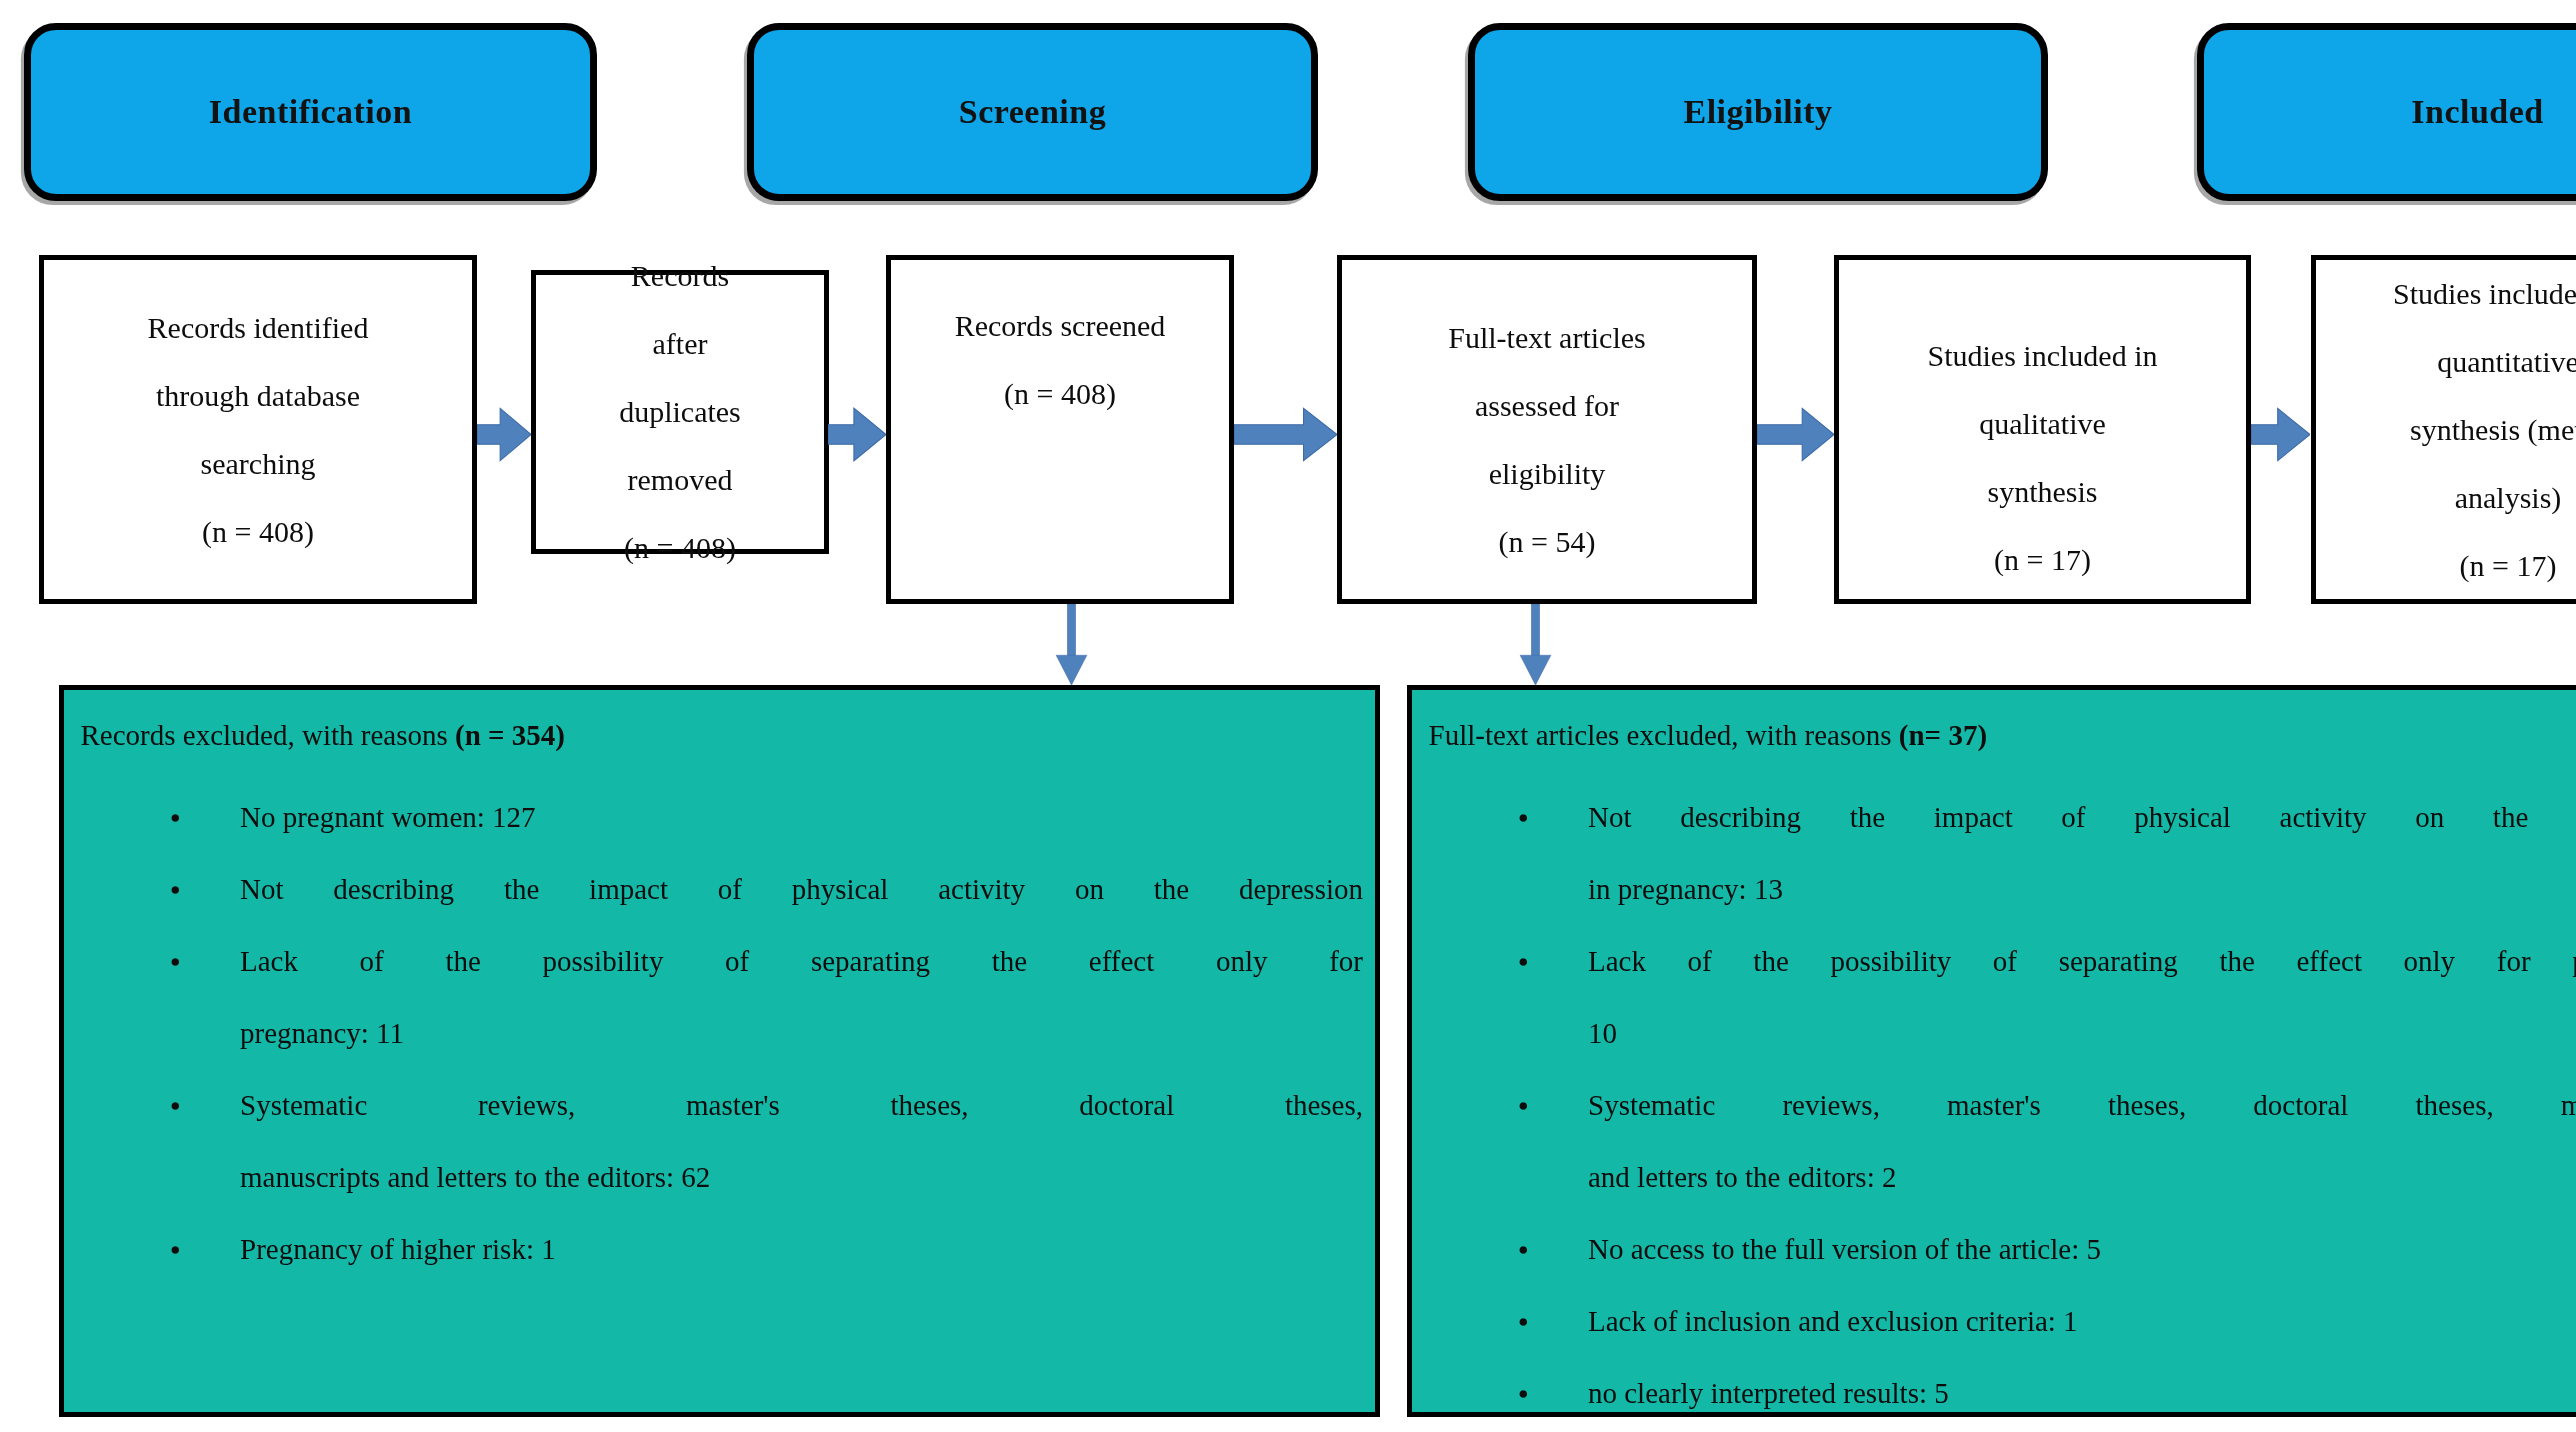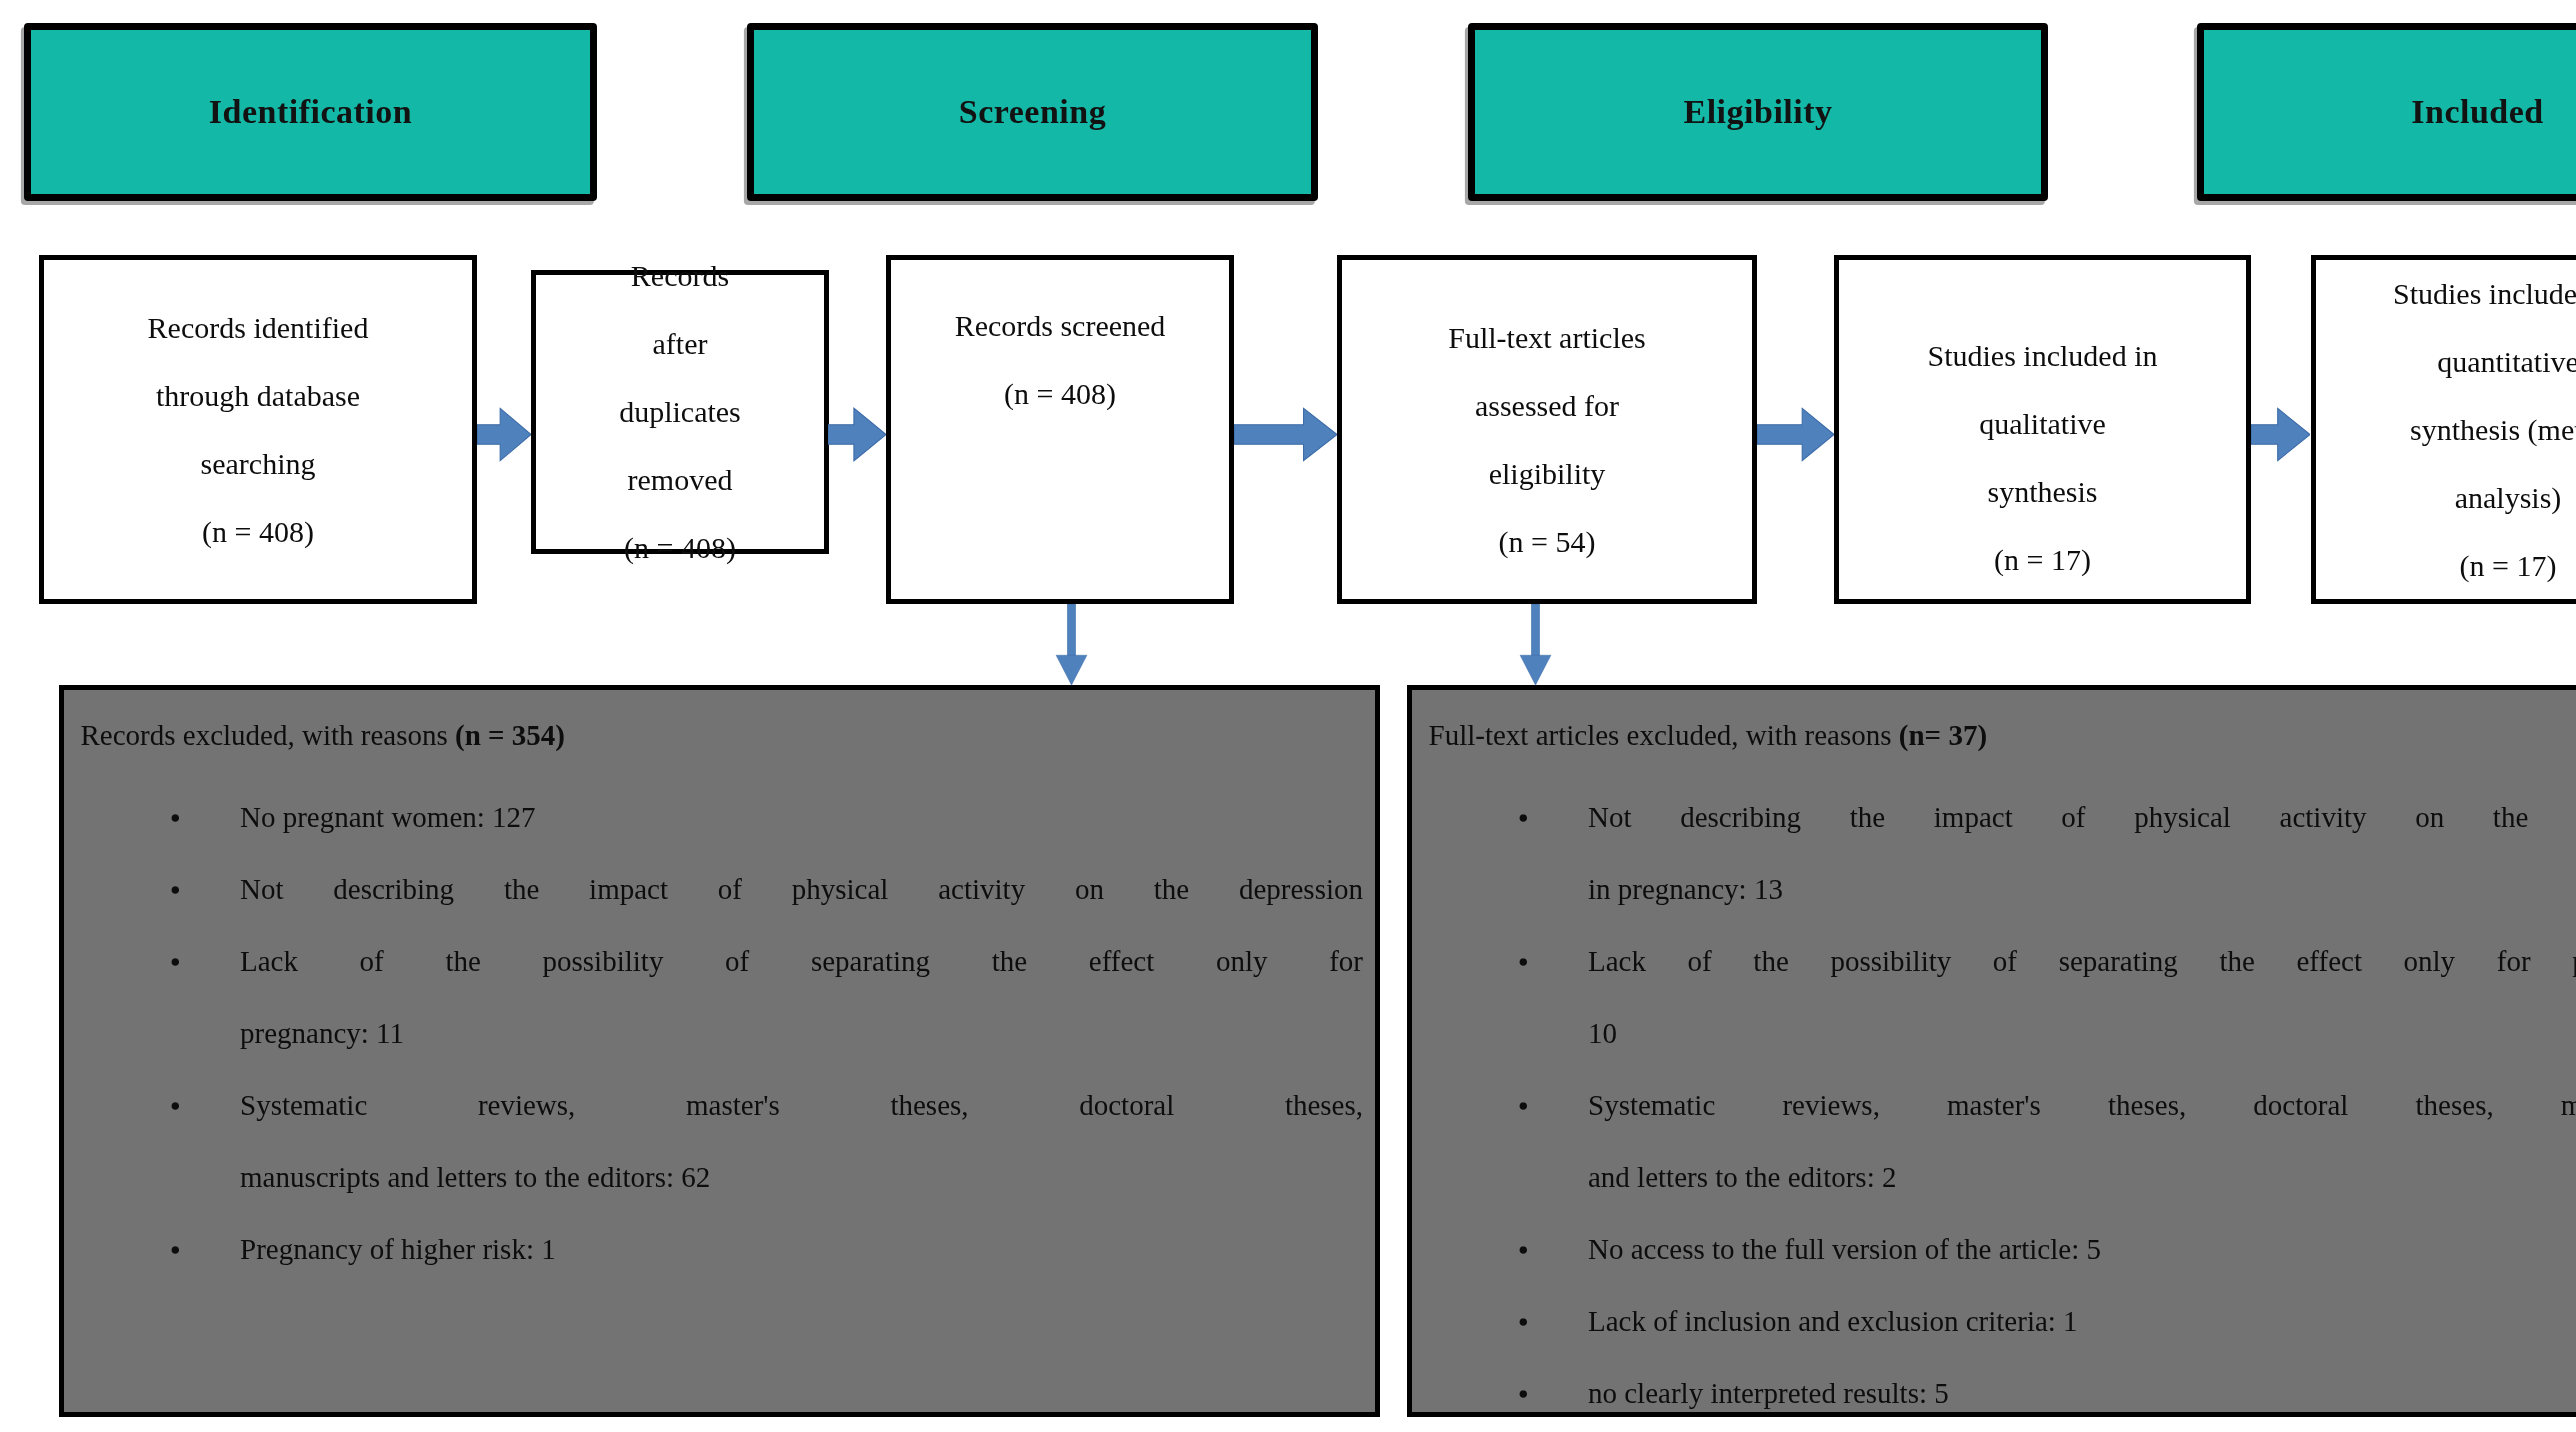--- a/index.html
+++ b/index.html
@@ -11,23 +11,23 @@
     font-family: "Liberation Serif", "DejaVu Serif", serif;
     color: #0d0d0d;
     overflow: hidden;
   }
 
   
   .stage {
     position: absolute;
     top: 23px;
     height: 178px;
-    background: #14b8a6;
+    background: #0ea5e9;
     border: 7.2px solid #000000;
-    border-radius: 4px;
+    border-radius: 32px;
     box-sizing: border-box;
     display: flex;
     align-items: center;
     justify-content: center;
     box-shadow: -3.1px 4.1px 0 rgba(60,60,60,.45);
   }
   .stage .lbl {
     font-size: 34px;
     font-weight: bold;
     letter-spacing: 0.5px;
@@ -64,21 +64,21 @@
 
   
   .arrow { position: absolute; }
   .arrow svg { display: block; }
 
   
   .bigbox {
     position: absolute;
     top: 685px;
     height: 732px;
-    background: #737373;
+    background: #14b8a6;
     border: 5.2px solid #000000;
     box-sizing: border-box;
   }
   #excluded-records  { left: 59px;  width: 1321px; }
   #excluded-fulltext { left: 1407px; width: 1336px; }
   .bigtitle {
     margin: 25px 0 0 16.5px;
     font-size: 29px;
     line-height: 41px;
   }

